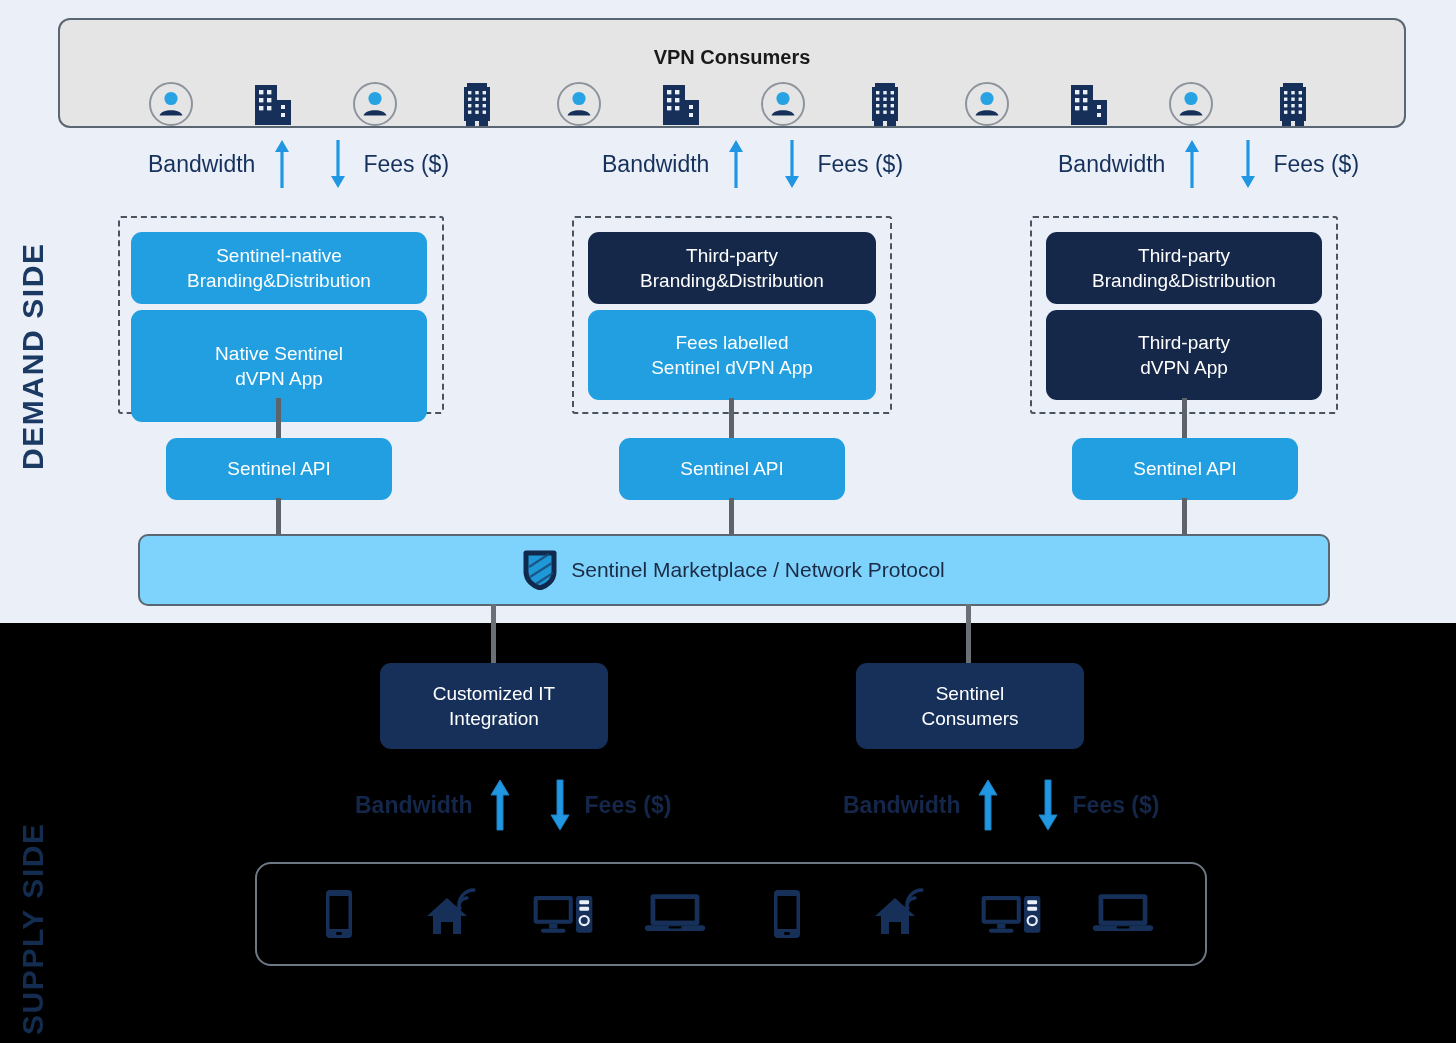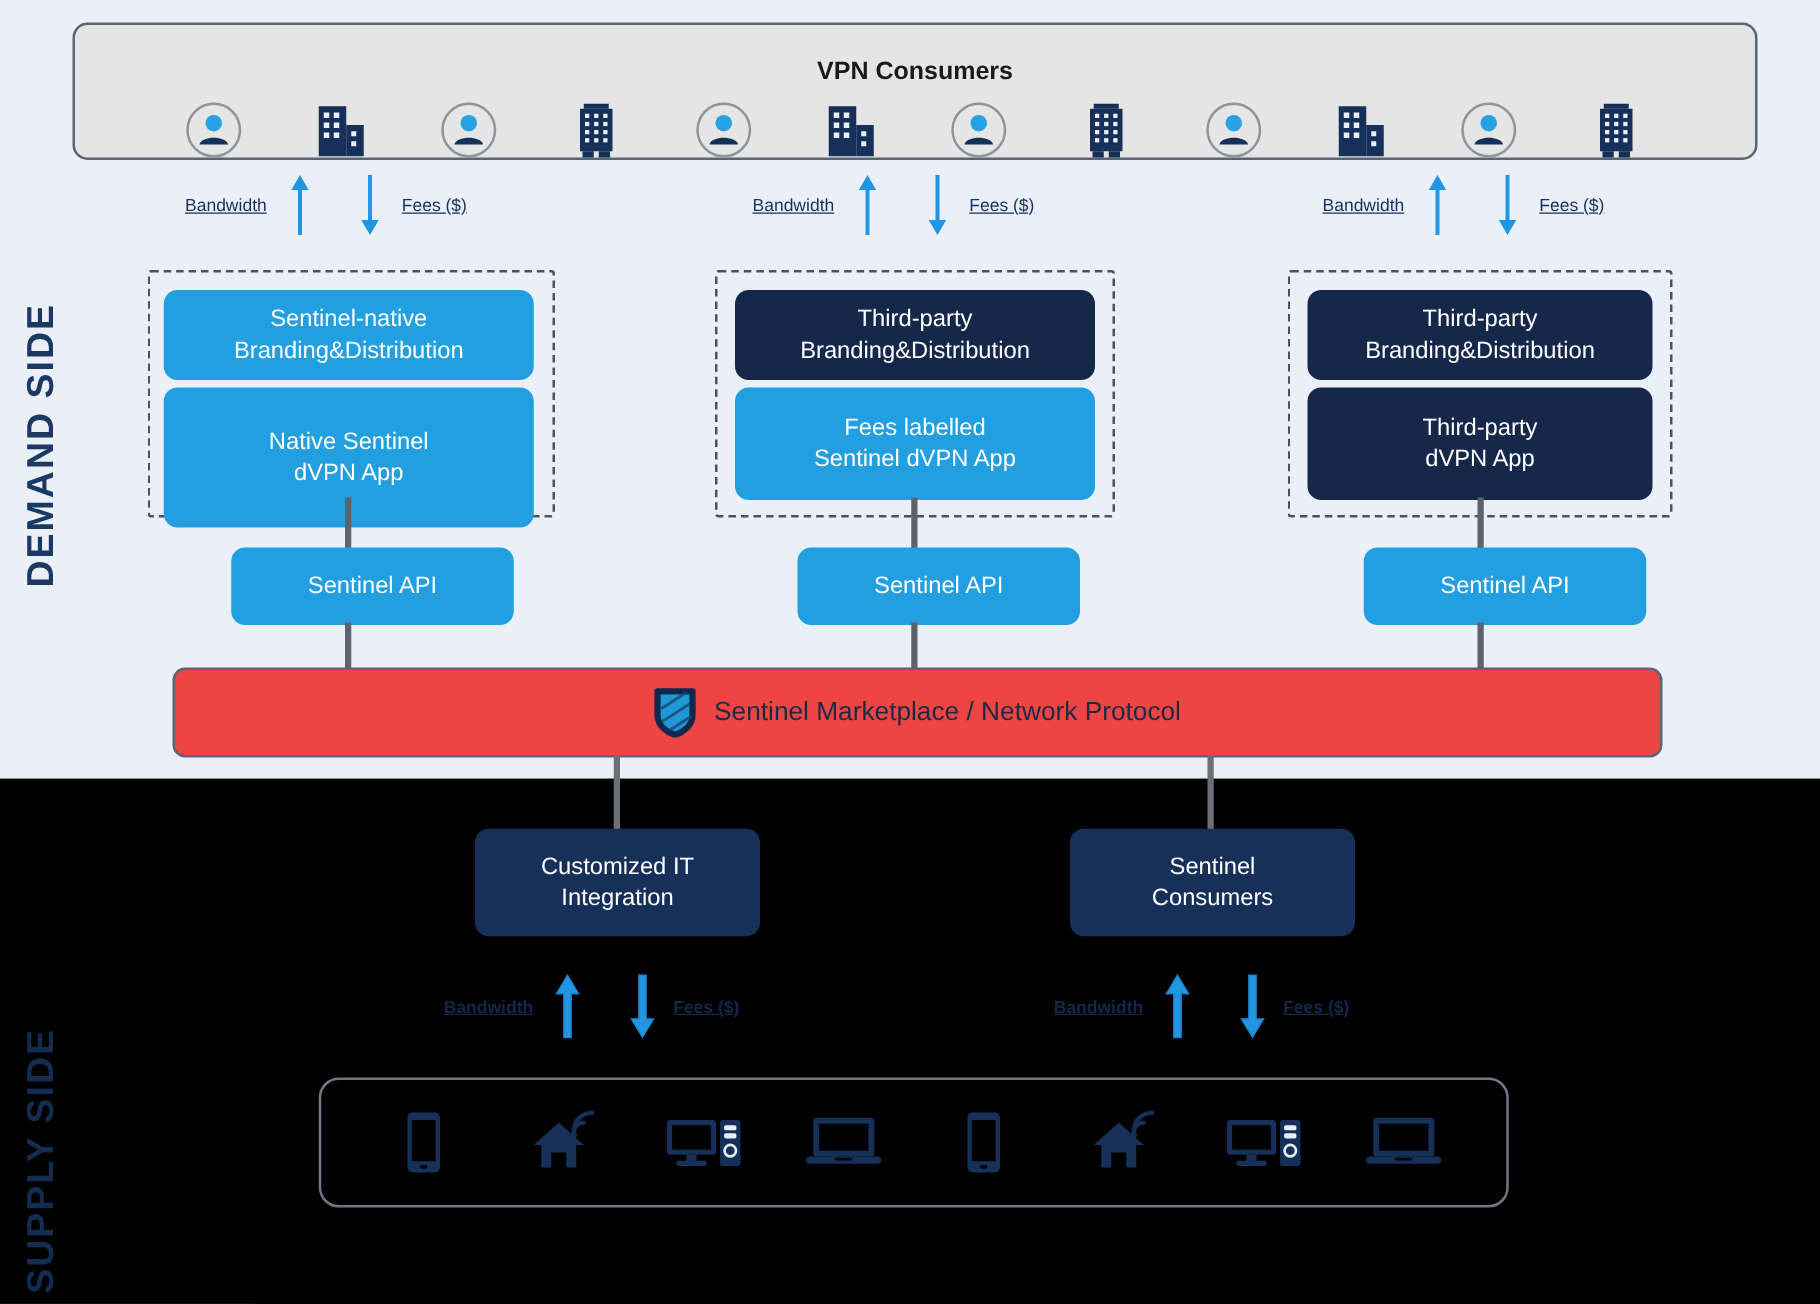--- a/index.html
+++ b/index.html
@@ -54,21 +54,21 @@
   }
   .consumers-row{
     position:absolute;left:0;right:0;top:58px;height:52px;
     display:flex;align-items:center;justify-content:space-around;
     padding:0 60px;box-sizing:border-box;
   }
   .cicon{width:52px;height:50px;display:flex;align-items:center;justify-content:center;}
 
   
   .flowrow{position:absolute;height:60px;display:flex;align-items:center;}
-  .flow-txt{font-size:14px;white-space:nowrap;text-decoration:underline;}
+  .flow-txt{font-size:23px;white-space:nowrap;}
   .demand-flow .flow-txt{color:#16325c;}
   .supply-flow .flow-txt{color:#14274a;font-weight:bold;}
   .arr{width:26px;height:56px;position:relative;}
 
   
   .dashbox{
     position:absolute;
     border:2px dashed #4a5360;
     border-radius:3px;
     box-sizing:border-box;
@@ -80,29 +80,29 @@
     text-align:center;
     color:#ffffff;
     font-size:19px;line-height:1.32;
     box-sizing:border-box;
   }
   .card.blue{background:#229fe0;}
   .card.navy{background:#16284a;}
   .apicard{
     position:absolute;height:62px;border-radius:11px;
     background:#229fe0;color:#fff;font-size:19px;
-    display:flex;align-items:center;justify-content:center;margin-left:19px;
+    display:flex;align-items:center;justify-content:center;
   }
   .vline{position:absolute;width:5px;background:#5d636b;}
   .vline.dark{background:#6b7077;}
 
   
   .marketplace{
     position:absolute;left:138px;top:534px;width:1192px;height:72px;
-    border:2px solid #5b6673;border-radius:10px;background:#ef4444;
+    border:2px solid #5b6673;border-radius:10px;background:#7dd3fc;
     display:flex;align-items:center;justify-content:center;gap:14px;
     box-sizing:border-box;
   }
   .mk-text{font-size:21px;color:#1b2a45;}
 
   
   .supply-card{
     position:absolute;height:86px;border-radius:11px;background:#16305a;
     color:#fff;font-size:19px;line-height:1.32;text-align:center;
     display:flex;align-items:center;justify-content:center;

